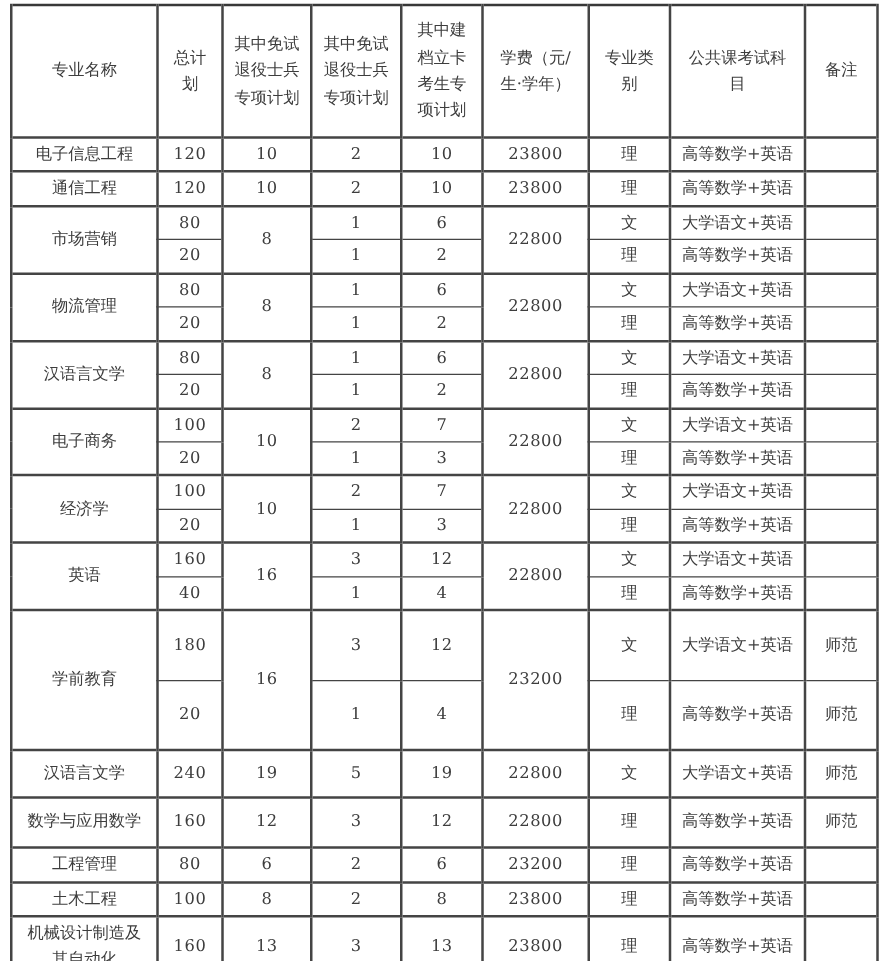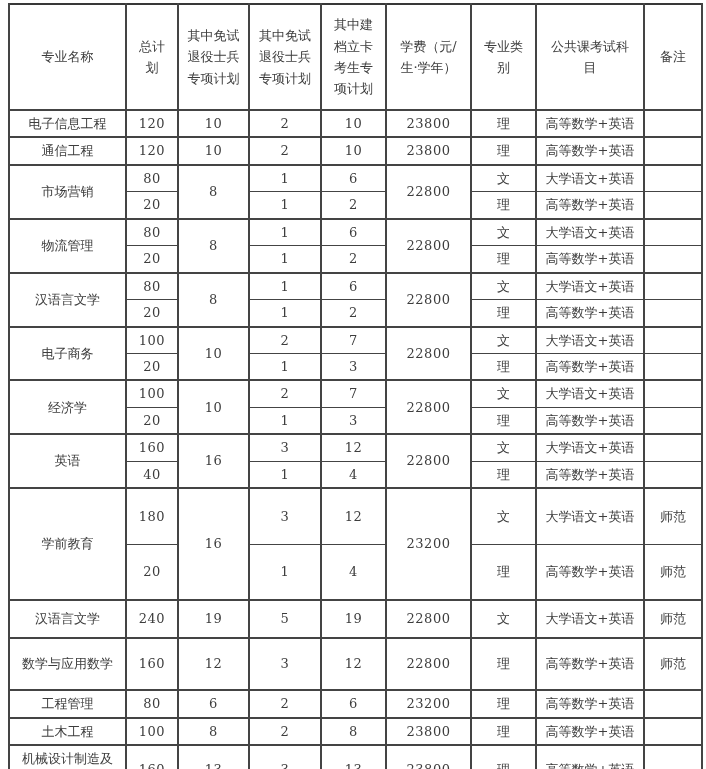--- a/index.html
+++ b/index.html
@@ -250,21 +250,21 @@
           <td>汉语言文学</td>
           <td class="num">240</td>
           <td class="num">19</td>
           <td class="num">5</td>
           <td class="num">19</td>
           <td class="num">22800</td>
           <td>文</td>
           <td>大学语文+英语</td>
           <td>师范</td>
         </tr>
-        <tr class="group-start" style="height: 52px;">
+        <tr class="group-start" style="height: 40px;">
           <td>数学与应用数学</td>
           <td class="num">160</td>
           <td class="num">12</td>
           <td class="num">3</td>
           <td class="num">12</td>
           <td class="num">22800</td>
           <td>理</td>
           <td>高等数学+英语</td>
           <td>师范</td>
         </tr>

